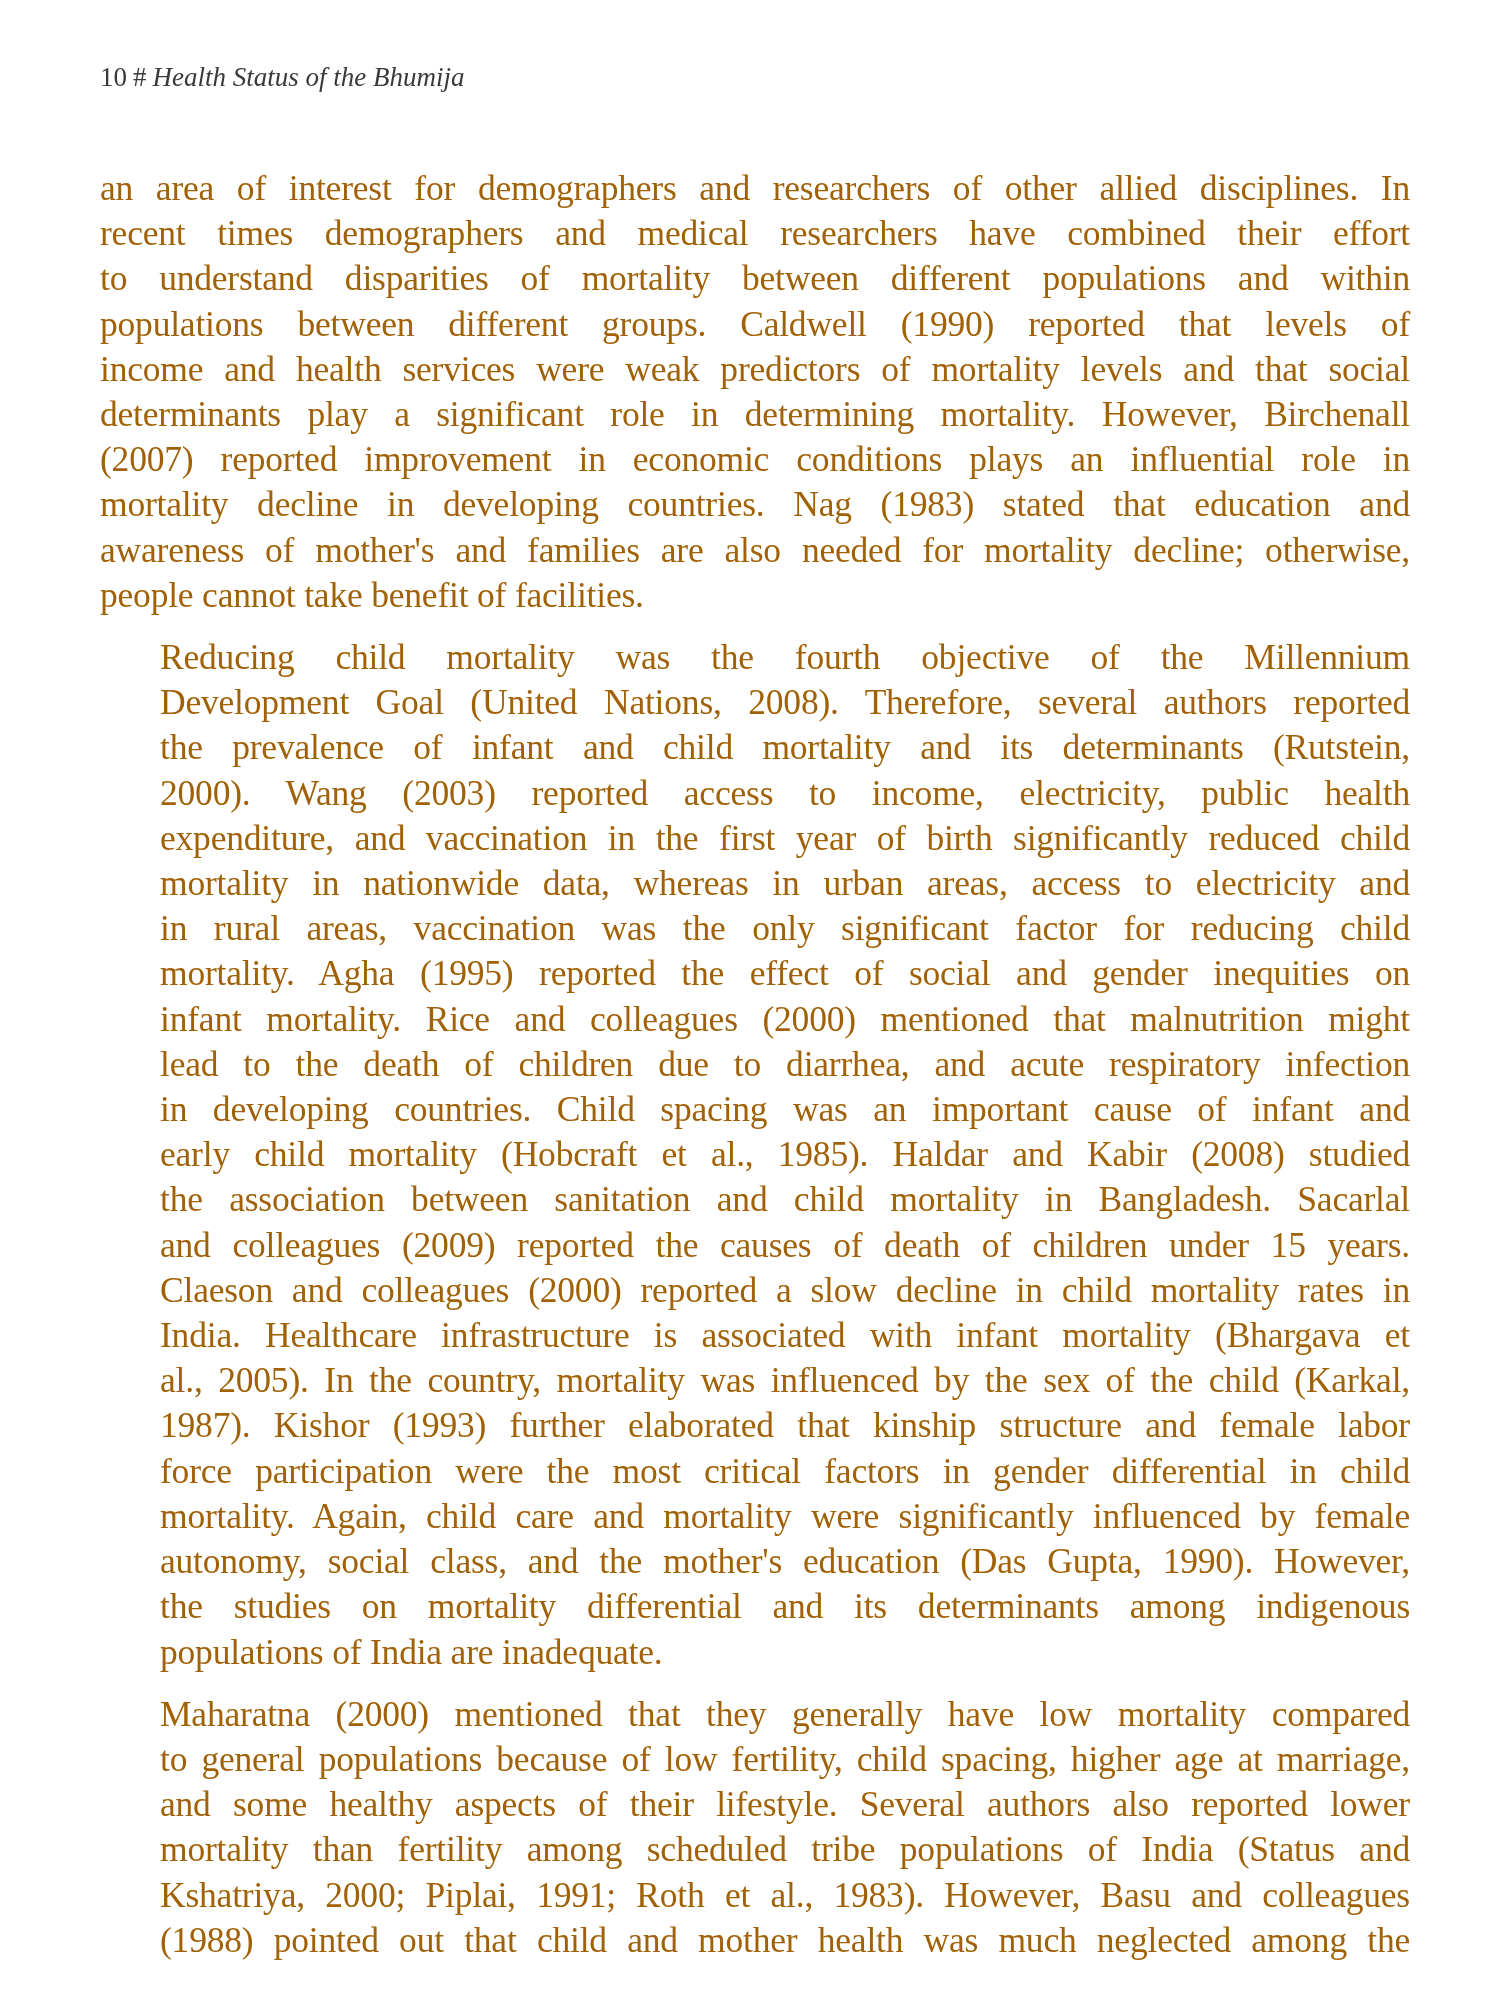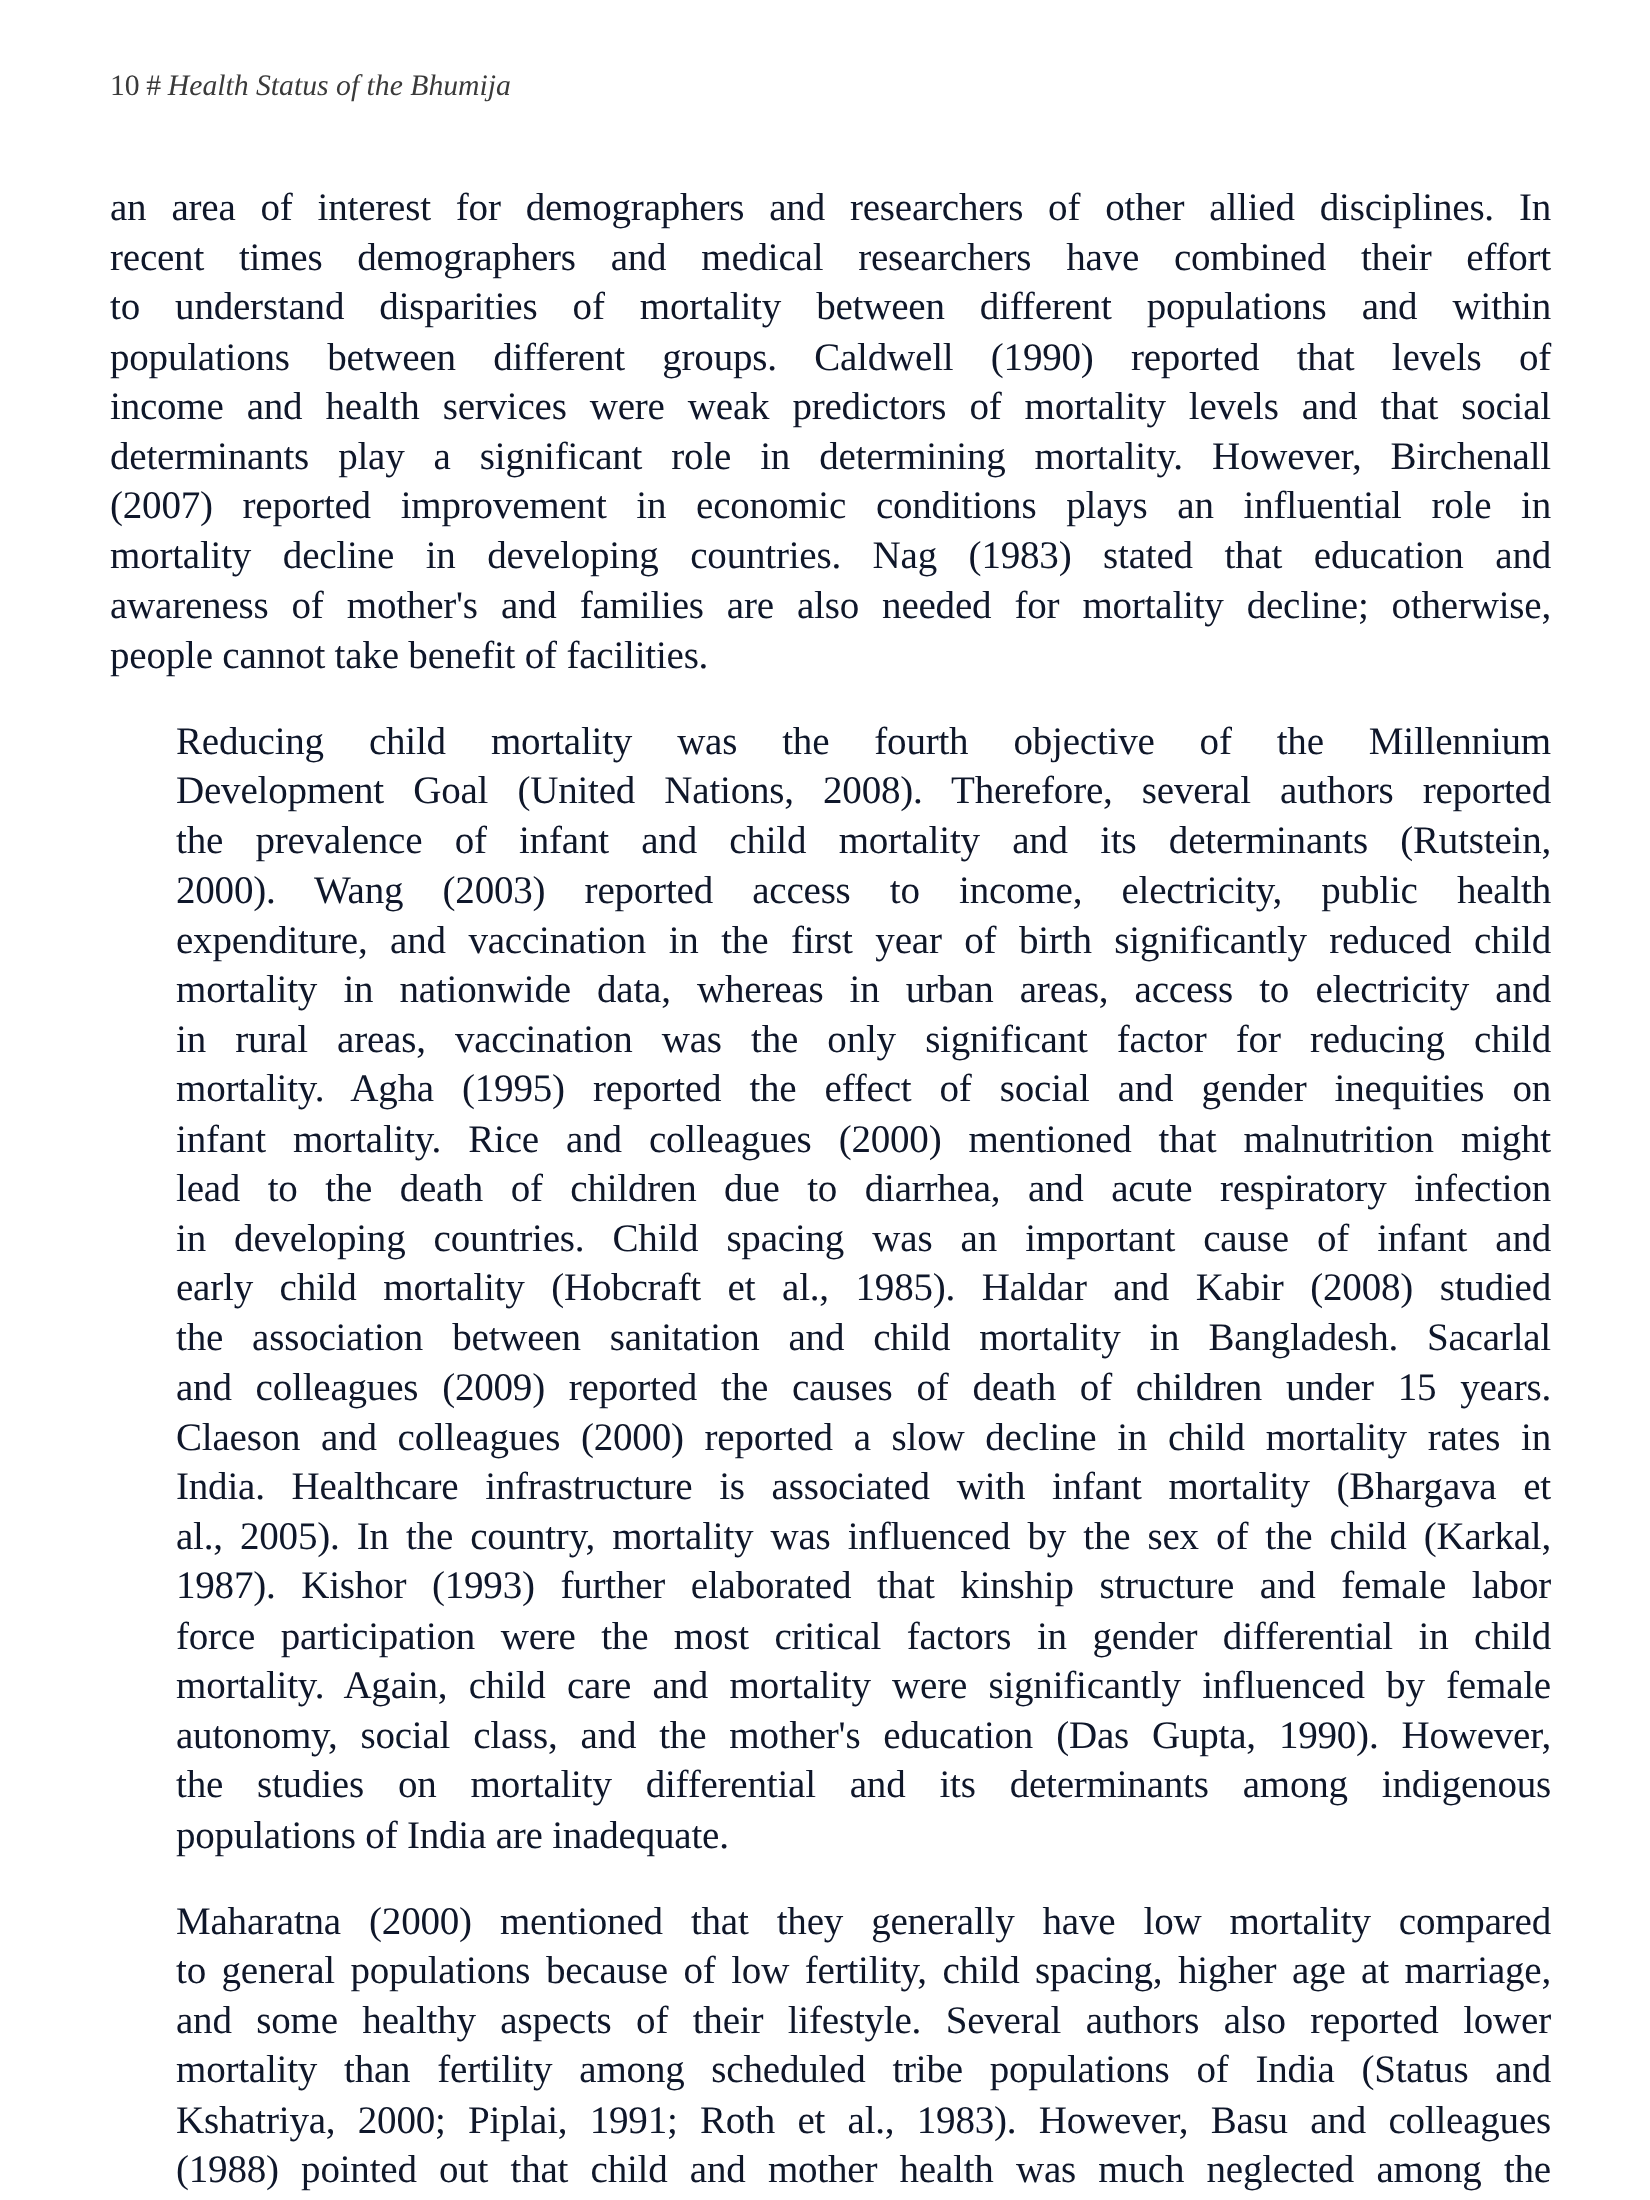--- a/index.html
+++ b/index.html
@@ -45,28 +45,28 @@
       position: absolute;
       top: 166px;
       left: 0;
       width: 1310px;
       font-family: "Liberation Serif", "DejaVu Serif", serif;
       font-size: 35.5px;
       line-height: 45.2px;
       text-align: justify;
       letter-spacing: -0.2px;
       word-spacing: 0px;
-      color: #0f172a;
+      color: #a16207;
     }
     .body-text p {
       margin: 0;
       text-align-last: left;
     }
     .body-text p + p {
-      margin-top: 33px;
+      margin-top: 17px;
     }
     .body-text p.indent {
       text-indent: 60px;
     }
     .line {
       display: block;
       text-align: justify;
       text-align-last: justify;
       white-space: nowrap;
     }

